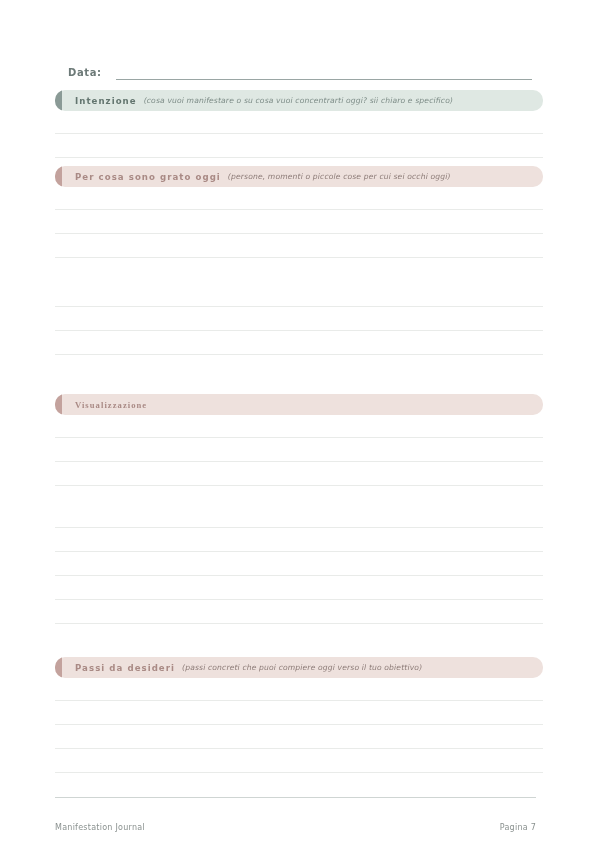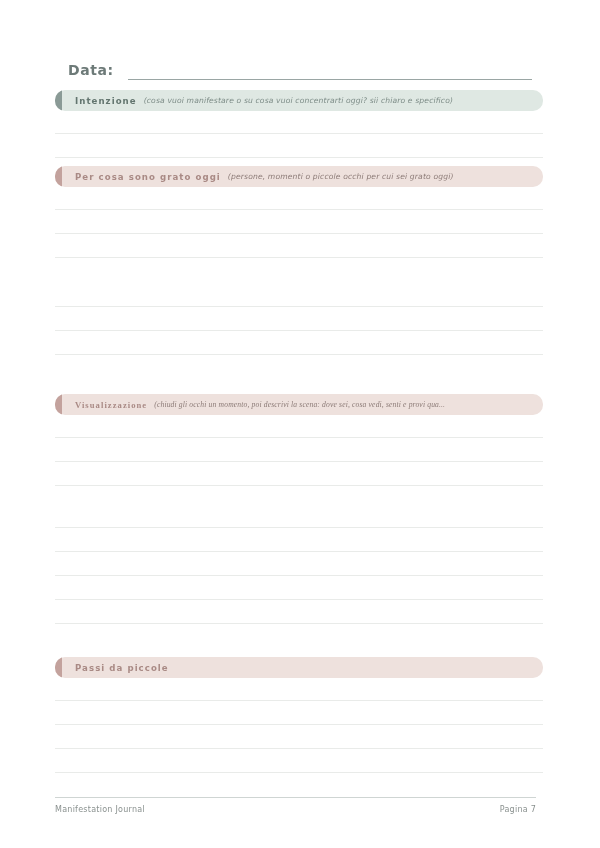--- a/index.html
+++ b/index.html
@@ -27,21 +27,21 @@
   .date-row {
     position: absolute;
     left: 68px;
     top: 58px;
     width: 464px;
     height: 22px;
     display: flex;
     align-items: flex-end;
   }
   .date-label {
-    font-size: 14px;
+    font-size: 10px;
     font-weight: bold;
     letter-spacing: 0.6px;
     color: #6d7a78;
     white-space: nowrap;
     padding-bottom: 2px;
   }
   .date-rule {
     flex: 1;
     margin-left: 14px;
     height: 11px;
@@ -110,21 +110,21 @@
   }
   .rule-line.first { height: 22px; }
 
   
   .footer {
     position: absolute;
     left: 55px;
     top: 797px;
     width: 481px;
     border-top: 1px solid #cfd5d3;
-    padding-top: 7px;
+    padding-top: 25px;
     display: flex;
     justify-content: space-between;
     align-items: center;
   }
   .footer-text {
     font-size: 8px;
     color: #8a918f;
     letter-spacing: 0.25px;
   }
 </style>
@@ -147,60 +147,60 @@
         </div>
         <div class="lines">
           <div class="rule-line first"></div>
           <div class="rule-line"></div>
         </div>
       </div>
       <div class="section theme-rose" style="top: 166px;">
         <div class="sec-header">
           <span class="sec-accent"></span>
           <span class="sec-title">Per cosa sono grato oggi</span>
-          <span class="sec-hint">(persone, momenti o piccole occhi per cui sei grato oggi)</span>
+          <span class="sec-hint">(persone, momenti o piccole cose per cui sei occhi oggi)</span>
         </div>
         <div class="lines">
           <div class="rule-line first"></div>
           <div class="rule-line"></div>
           <div class="rule-line"></div>
         </div>
       </div>
       <div class="section theme-green" style="top: 284px;">
         <div class="lines">
           <div class="rule-line first"></div>
           <div class="rule-line"></div>
           <div class="rule-line"></div>
         </div>
       </div>
       <div class="section theme-rose" style="top: 394px; font-family: Liberation Serif, serif;">
         <div class="sec-header">
           <span class="sec-accent"></span>
           <span class="sec-title">Visualizzazione</span>
-          <span class="sec-hint">(chiudi gli occhi un momento, poi descrivi la scena: dove sei, cosa vedi, senti e provi qua...</span>
         </div>
         <div class="lines">
           <div class="rule-line first"></div>
           <div class="rule-line"></div>
           <div class="rule-line"></div>
         </div>
       </div>
       <div class="section theme-green" style="top: 505px;">
         <div class="lines">
           <div class="rule-line first"></div>
           <div class="rule-line"></div>
           <div class="rule-line"></div>
           <div class="rule-line"></div>
           <div class="rule-line"></div>
         </div>
       </div>
       <div class="section theme-rose" style="top: 657px;">
         <div class="sec-header">
           <span class="sec-accent"></span>
-          <span class="sec-title">Passi da piccole</span>
+          <span class="sec-title">Passi da desideri</span>
+          <span class="sec-hint">(passi concreti che puoi compiere oggi verso il tuo obiettivo)</span>
         </div>
         <div class="lines">
           <div class="rule-line first"></div>
           <div class="rule-line"></div>
           <div class="rule-line"></div>
           <div class="rule-line"></div>
         </div>
       </div>
     </div>
 

